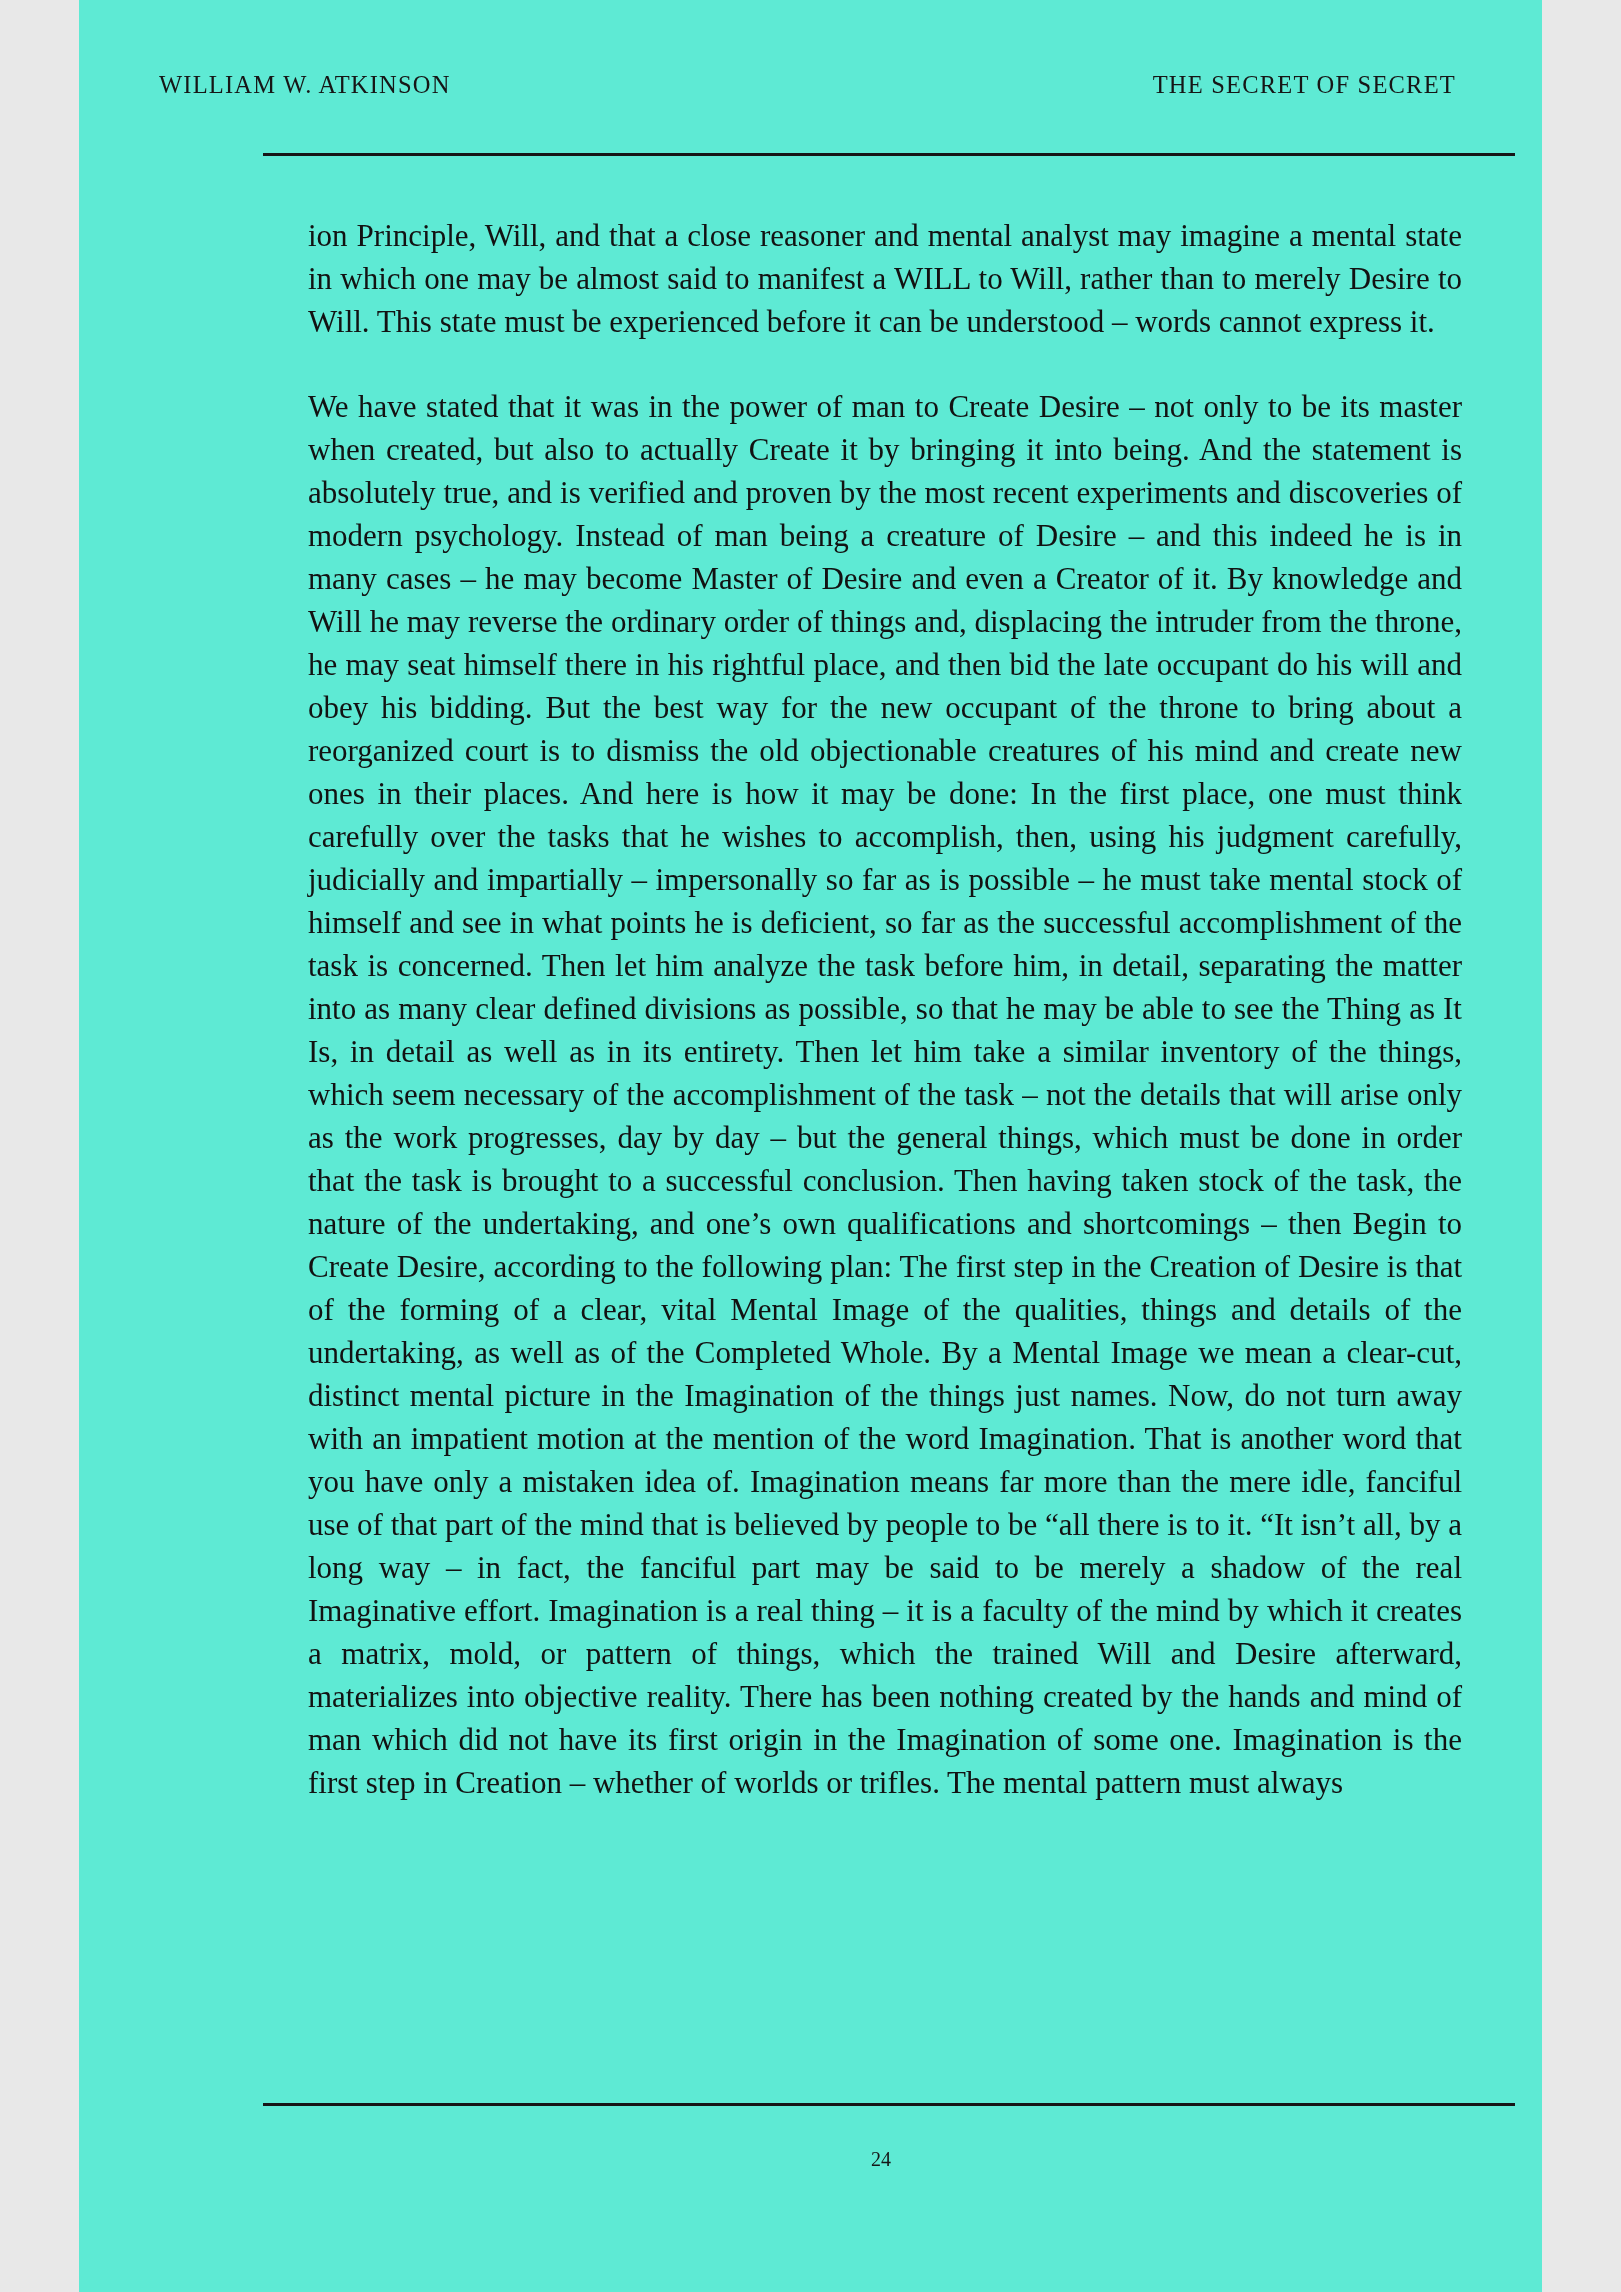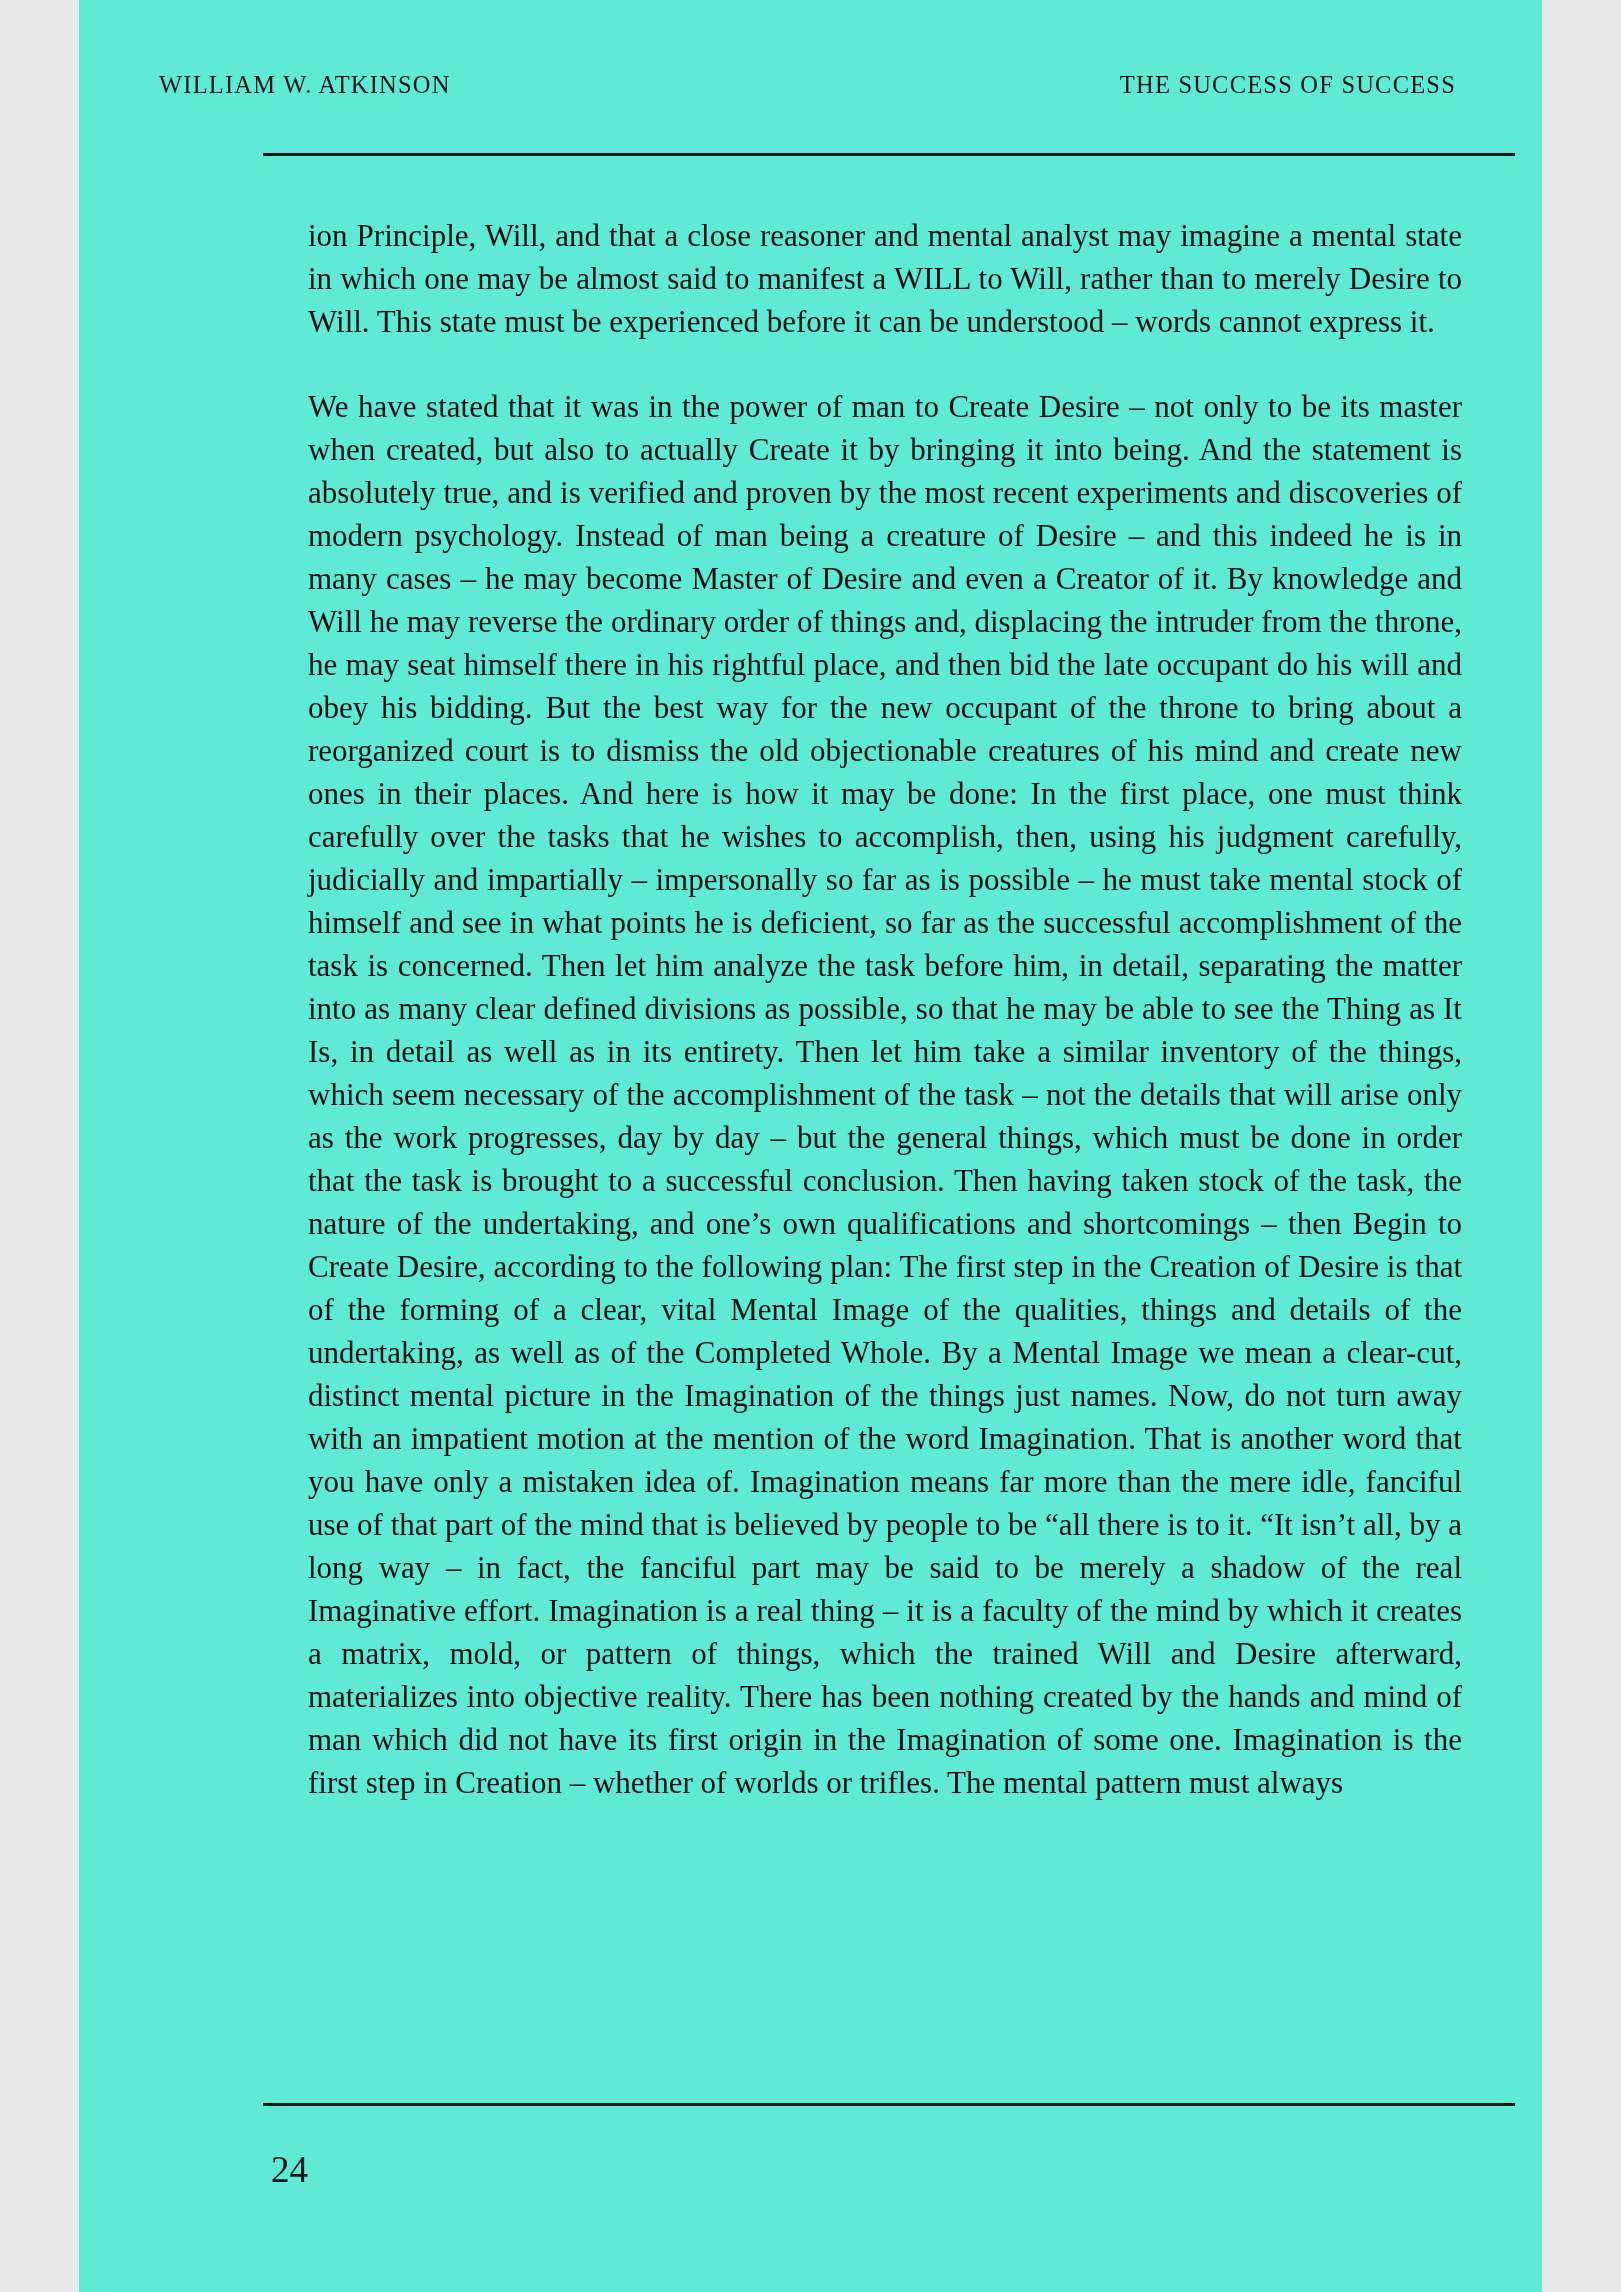--- a/index.html
+++ b/index.html
@@ -52,34 +52,35 @@
     text-align: justify;
     color: #121212;
   }
   .body-text p {
     margin: 0 8px 42px 0;
     padding: 0;
   }
   .page-number {
     position: absolute;
     top: 2148px;
-    left: 192px;
+    left: 176px;
     width: 1252px;
-    font-size: 37px;
+    text-align: center;
+    font-size: 20px;
     color: #161616;
   }
 </style>
 </head>
 <body>
 
 <div class="page">
 
   <header class="page-header">
     <span class="header-left">WILLIAM W. ATKINSON</span>
-    <span class="header-right">THE SUCCESS OF SUCCESS</span>
+    <span class="header-right">THE SECRET OF SECRET</span>
   </header>
 
   <div class="rule rule-top"></div>
 
   <main class="body-text">
     <p>ion Principle, Will, and that a close reasoner and mental analyst may imagine a mental state in which one may be almost said to manifest a WILL to Will, rather than to merely Desire to Will. This state must be experienced before it can be understood – words cannot express it.</p>
     <p>We have stated that it was in the power of man to Create Desire – not only to be its master when created, but also to actually Create it by bringing it into being. And the statement is absolutely true, and is verified and proven by the most recent experiments and discoveries of modern psychology. Instead of man being a creature of Desire – and this indeed he is in many cases – he may become Master of Desire and even a Creator of it. By knowledge and Will he may reverse the ordinary order of things and, displacing the intruder from the throne, he may seat himself there in his rightful place, and then bid the late occupant do his will and obey his bidding. But the best way for the new occupant of the throne to bring about a reorganized court is to dismiss the old objectionable creatures of his mind and create new ones in their places. And here is how it may be done: In the first place, one must think carefully over the tasks that he wishes to accomplish, then, using his judgment carefully, judicially and impartially – impersonally so far as is possible – he must take mental stock of himself and see in what points he is deficient, so far as the successful accomplishment of the task is concerned. Then let him analyze the task before him, in detail, separating the matter into as many clear defined divisions as possible, so that he may be able to see the Thing as It Is, in detail as well as in its entirety. Then let him take a similar inventory of the things, which seem necessary of the accomplishment of the task – not the details that will arise only as the work progresses, day by day – but the general things, which must be done in order that the task is brought to a successful conclusion. Then having taken stock of the task, the nature of the undertaking, and one’s own qualifications and shortcomings – then Begin to Create Desire, according to the following plan: The first step in the Creation of Desire is that of the forming of a clear, vital Mental Image of the qualities, things and details of the undertaking, as well as of the Completed Whole. By a Mental Image we mean a clear-cut, distinct mental picture in the Imagination of the things just names. Now, do not turn away with an impatient motion at the mention of the word Imagination. That is another word that you have only a mistaken idea of. Imagination means far more than the mere idle, fanciful use of that part of the mind that is believed by people to be “all there is to it. “It isn’t all, by a long way – in fact, the fanciful part may be said to be merely a shadow of the real Imaginative effort. Imagination is a real thing – it is a faculty of the mind by which it creates a matrix, mold, or pattern of things, which the trained Will and Desire afterward, materializes into objective reality. There has been nothing created by the hands and mind of man which did not have its first origin in the Imagination of some one. Imagination is the first step in Creation – whether of worlds or trifles. The mental pattern must always</p>
   </main>
 
   <div class="rule rule-bottom"></div>

